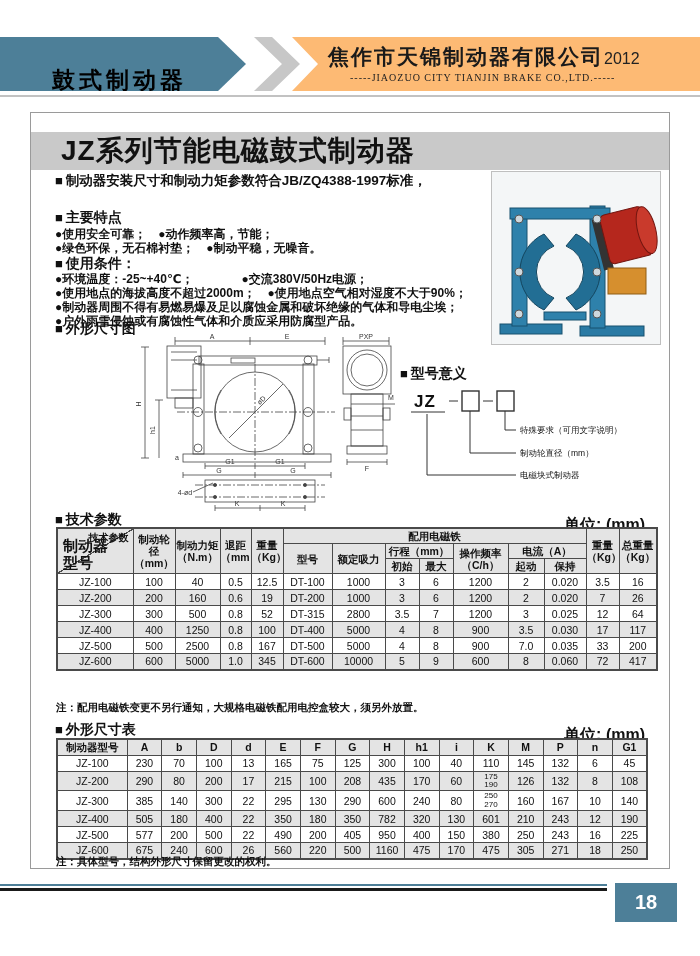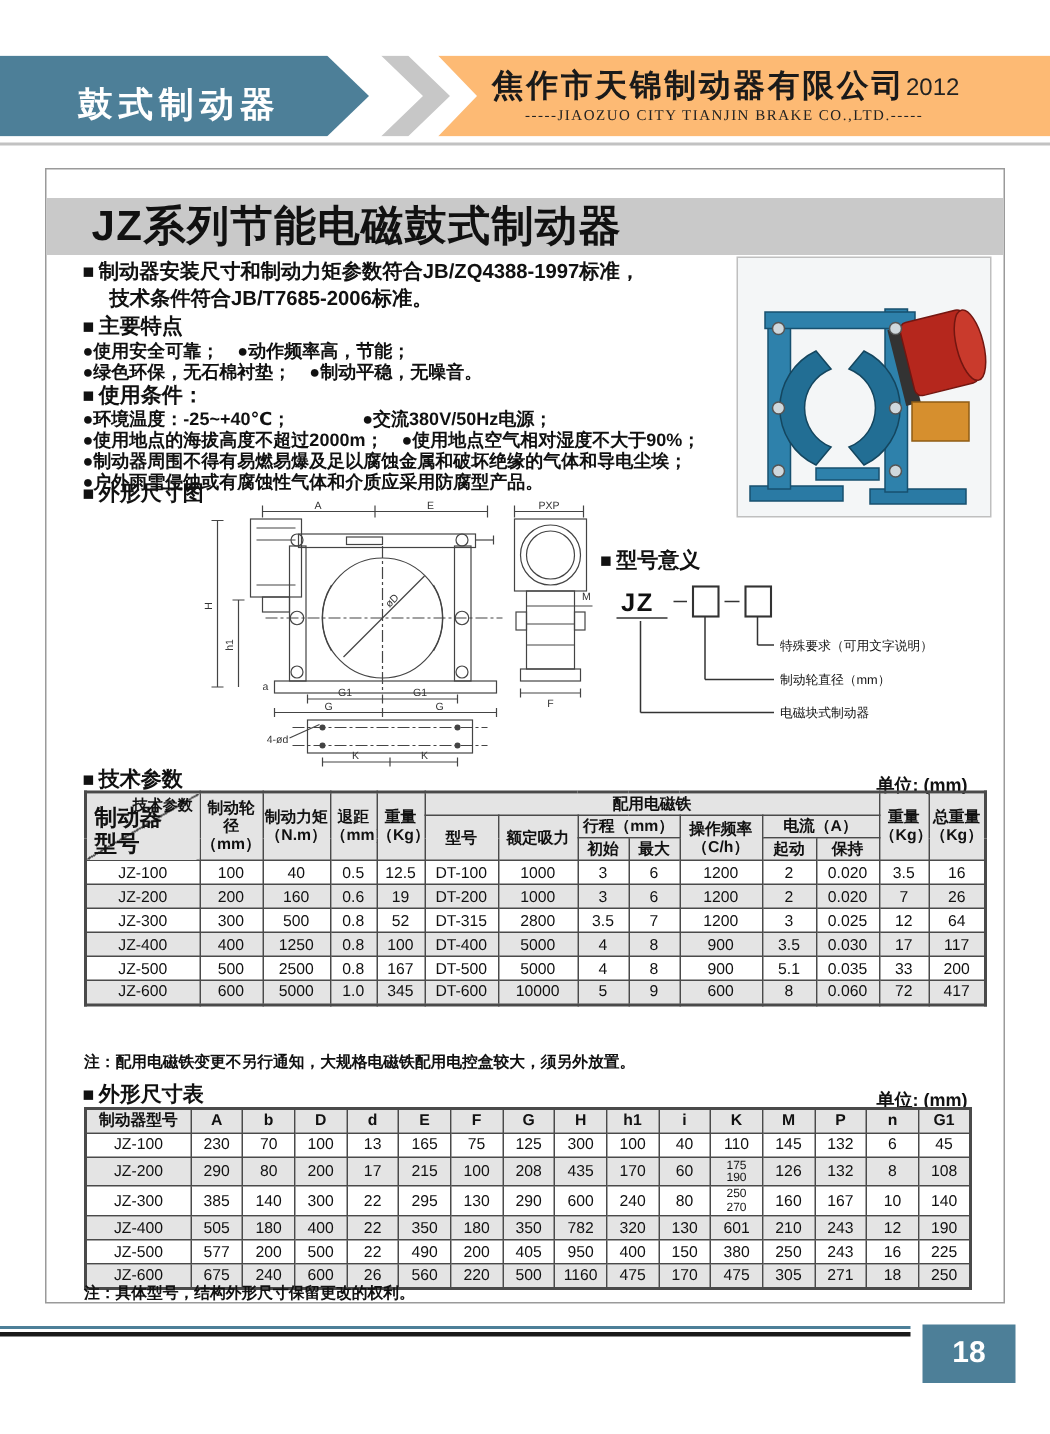--- a/index.html
+++ b/index.html
@@ -5,22 +5,22 @@
   * { margin:0; padding:0; box-sizing:border-box; }
   html,body { width:700px; height:956px; background:#fff; overflow:hidden;
     font-family:"Liberation Sans","DejaVu Sans",sans-serif; color:#111; }
   .page { position:relative; width:700px; height:956px; background:#fff; }
 
   
   .banner { position:absolute; top:37px; left:0; width:700px; height:54px; }
   .banner-teal { position:absolute; left:0; top:0; width:246px; height:54px; background:#4d7f98;
     -webkit-clip-path:polygon(0 0,218px 0,246px 27px,218px 54px,0 54px);
     clip-path:polygon(0 0,218px 0,246px 27px,218px 54px,0 54px); }
-  .banner-teal .tab-text { position:absolute; left:52px; top:5px; line-height:54px;
-    font-size:23px; font-weight:bold; color:#ffffff; letter-spacing:4px; white-space:nowrap; }
+  .banner-teal .tab-text { position:absolute; left:52px; top:16px; line-height:54px;
+    font-size:23px; font-weight:bold; color:#000000; letter-spacing:4px; white-space:nowrap; }
   .banner-chev { position:absolute; left:254px; top:0; width:46px; height:54px; background:#c7c7c7;
     clip-path:polygon(0 0,18px 0,46px 27px,18px 54px,0 54px,28px 27px); }
   .banner-band { position:absolute; left:292px; top:0; width:408px; height:54px; background:#fdba74;
     clip-path:polygon(0 0,100% 0,100% 100%,0 100%,26px 50%); }
   .company-cn { position:absolute; left:36px; top:6px; font-size:21px; font-weight:bold;
     letter-spacing:2px; white-space:nowrap; color:#1a1a1a; }
   .company-year { position:absolute; left:312px; top:13px; font-size:16px; color:#222; }
   .company-en { position:absolute; left:58px; top:35px; font-size:10px; letter-spacing:1px;
     font-family:"Liberation Serif","DejaVu Serif",serif; color:#222; white-space:nowrap; }
   .banner-rule { position:absolute; top:95px; left:0; width:700px; height:2px; background:#c2c2c2; }
@@ -41,21 +41,21 @@
 
   .photo-box { position:absolute; left:460px; top:58px; width:170px; height:174px;
     border:1px solid #bfbfbf; background:#fdfdfd; }
 
   .drawing { position:absolute; left:104px; top:221px; width:262px; height:182px; }
   .model-block { position:absolute; left:369px; top:252px; width:262px; height:125px; }
   .model-title { position:absolute; left:0; top:0; font-size:14px; font-weight:bold; white-space:nowrap; }
   .model-svg { position:absolute; left:0; top:20px; }
 
   .sec-title { position:absolute; left:24px; font-size:14px; font-weight:bold; white-space:nowrap; }
-  .unit { position:absolute; right:24px; font-size:12px; font-weight:bold; white-space:nowrap; }
+  .unit { position:absolute; right:24px; font-size:16px; font-weight:bold; white-space:nowrap; }
 
   table { border-collapse:collapse; table-layout:fixed; }
   th,td { border:1px solid #4a4a4a; text-align:center; font-size:10.5px; line-height:1.15;
     padding:1px 0; overflow:hidden; }
   th { background:#e4e4e4; font-weight:bold; white-space:pre-line; }
   tbody tr:nth-child(even) td { background:#e4e4e4; }
   tbody td { height:16px; }
   .tech-table { position:absolute; left:25px; top:414px; width:592px; border:2px solid #4a4a4a; }
   .dims-table { position:absolute; left:25px; top:625px; width:592px; border:2px solid #4a4a4a; }
   .dims-table th { height:16px; }
@@ -94,21 +94,20 @@
   </div>
   <div class="banner-rule"></div>
 
   <div class="frame">
 
     <div class="title-bar">
       <span class="t">JZ系列节能电磁鼓式制动器</span>
     </div>
 
     <div class="line b14" style="top:59px;"><span class="marker">■</span><span>制动器安装尺寸和制动力矩参数符合JB/ZQ4388-1997标准，</span></div>
-    <div class="line b14 indent" style="top:77px;">技术条件符合JB/T7685-2006标准。</div>
 
     <div class="line b15" style="top:96px;"><span class="marker">■</span><span>主要特点</span></div>
     <div class="line b12" style="top:113px;">●使用安全可靠；　●动作频率高，节能；</div>
     <div class="line b12" style="top:127px;">●绿色环保，无石棉衬垫；　●制动平稳，无噪音。</div>
 
     <div class="line b15" style="top:142px;"><span class="marker">■</span><span>使用条件：</span></div>
     <div class="line b12" style="top:158px;">●环境温度：-25~+40℃；　　　　●交流380V/50Hz电源；</div>
     <div class="line b12" style="top:172px;">●使用地点的海拔高度不超过2000m；　●使用地点空气相对湿度不大于90%；</div>
     <div class="line b12" style="top:200px;">●户外雨雪侵蚀或有腐蚀性气体和介质应采用防腐型产品。</div>
     <div class="line b12" style="top:186px;">●制动器周围不得有易燃易爆及足以腐蚀金属和破坏绝缘的气体和导电尘埃；</div>
@@ -388,21 +387,21 @@
             <td>JZ-500</td>
             <td>500</td>
             <td>2500</td>
             <td>0.8</td>
             <td>167</td>
             <td>DT-500</td>
             <td>5000</td>
             <td>4</td>
             <td>8</td>
             <td>900</td>
-            <td>5.1</td>
+            <td>7.0</td>
             <td>0.035</td>
             <td>33</td>
             <td>200</td>
           </tr>
           <tr>
             <td>JZ-600</td>
             <td>600</td>
             <td>5000</td>
             <td>1.0</td>
             <td>345</td>

